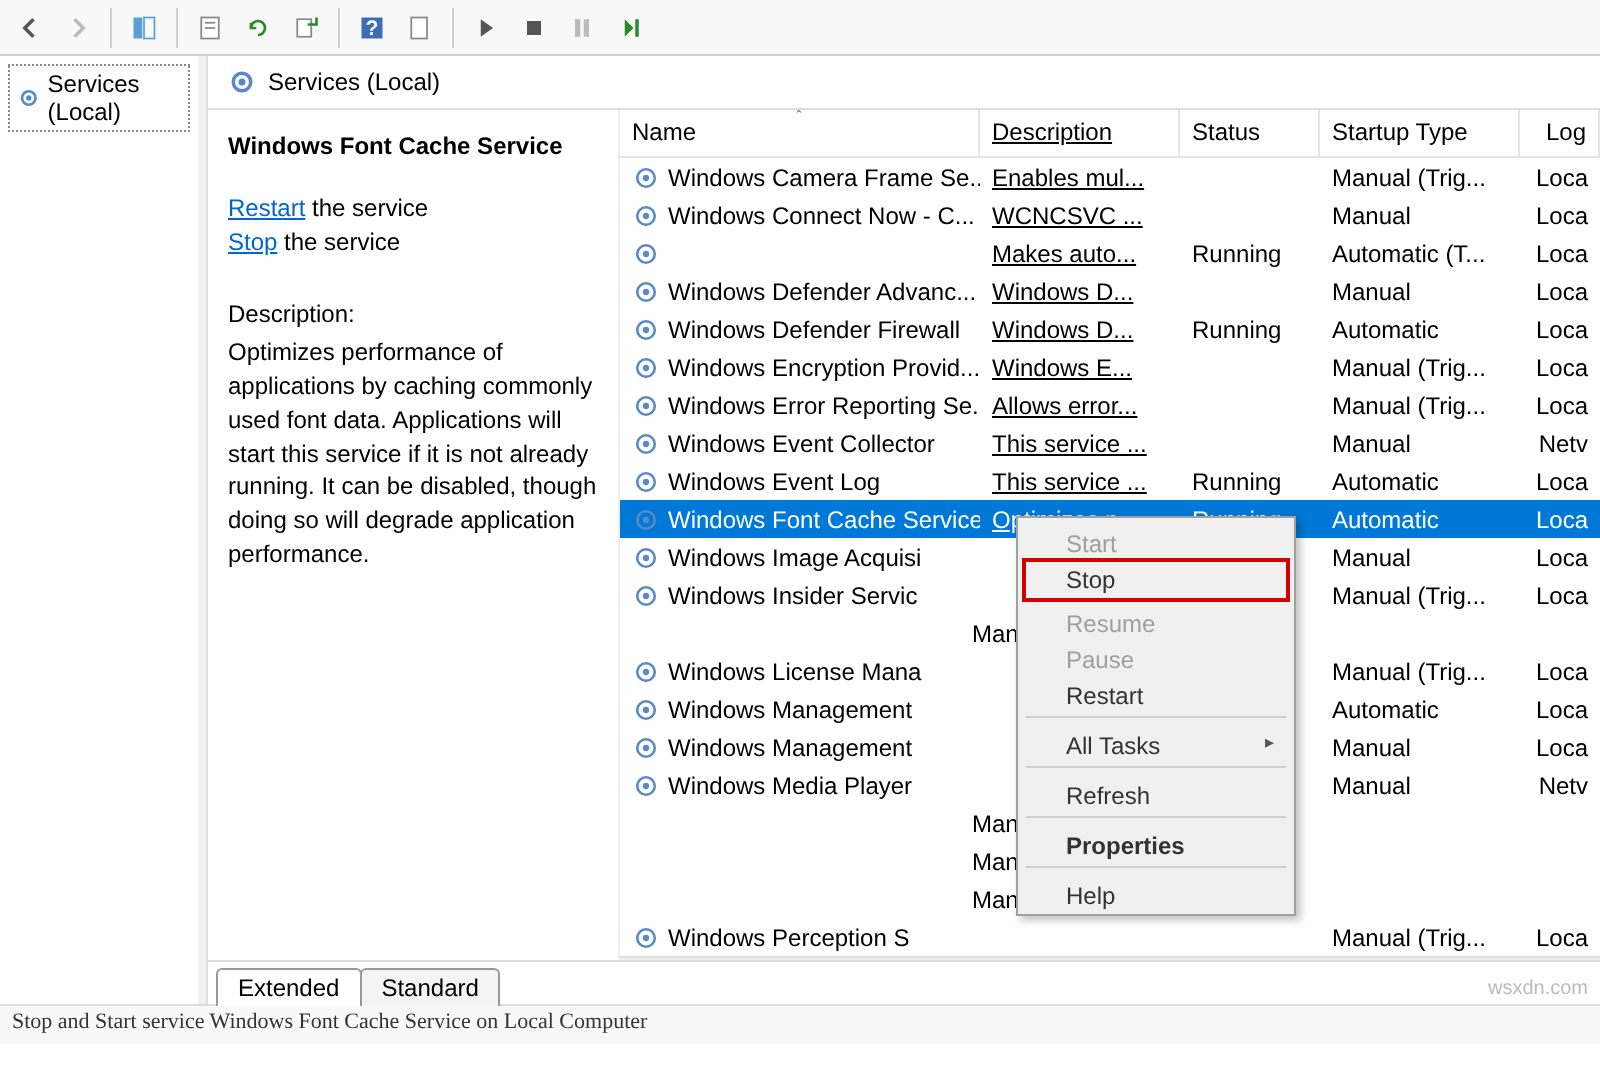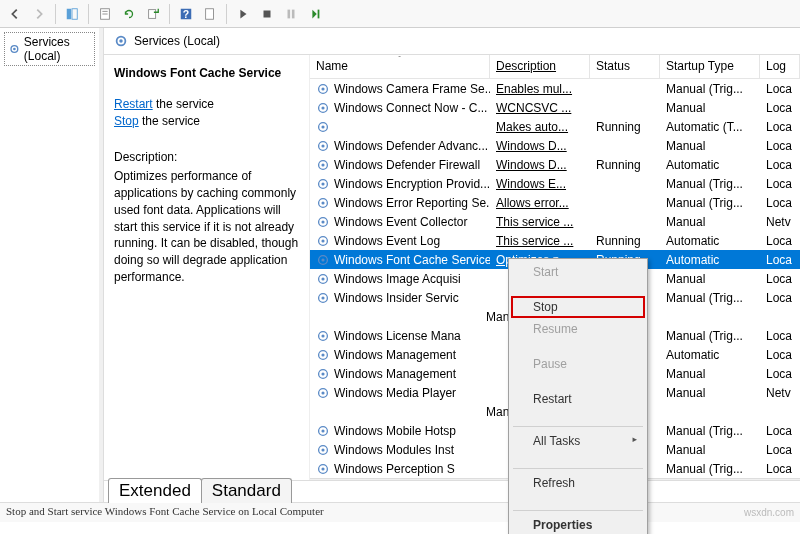--- a/index.html
+++ b/index.html
@@ -35,43 +35,43 @@
 .row { display: flex; height: 19px; align-items: center; }
 .row.sel { background: #0078d7; color: #fff; }
 .cell { padding: 1px 6px; white-space: nowrap; overflow: hidden; }
 .cell.namecell { display: flex; align-items: center; gap: 4px; }
 .namecell .gicon { width: 14px; height: 14px; flex: 0 0 14px; }
 
 .c-name { width: 180px; }
 .c-desc { width: 100px; text-decoration: underline; }
 .c-stat { width: 70px; }
 .c-start { width: 100px; }
-.c-log { width: 40px; }
+.c-log { width: 40px; text-align: right; }
 
 
 .tabsrow { height: 22px; display: flex; align-items: flex-end; padding-left: 4px; border-top: 1px solid #ddd; background: #fff; }
-.tab { padding: 2px 10px; border: 1px solid #999; border-bottom: none; border-radius: 3px 3px 0 0; background: #fff; font-size: 17px; position: relative; top: 1px; margin-right: -1px; text-align: right; }
+.tab { padding: 2px 10px; border: 1px solid #999; border-bottom: none; border-radius: 3px 3px 0 0; background: #fff; font-size: 12px; position: relative; top: 1px; margin-right: -1px; text-align: right; }
 .tab.inactive { background: #f4f4f4; }
 
 
 .status { height: 20px; border-top: 1px solid #ddd; padding: 2px 6px; font-size: 11px; color: #333; background: #f8f8f8; font-family: Liberation Serif, serif;}
 
 
 .hscroll { height: 16px; background: #f0f0f0; border-top: 1px solid #ddd; display:flex; align-items:center; }
 
 
 .ctxmenu { position: absolute; left: 508px; top: 258px; width: 140px; background: #f0f0f0; border: 1px solid #a0a0a0; box-shadow: 2px 2px 4px rgba(0,0,0,.25); padding: 2px; z-index: 50; }
-.ctxitem { padding: 4px 10px 17px 22px; position: relative; color: #333; }
+.ctxitem { padding: 4px 10px 0 22px; position: relative; color: #333; }
 .ctxitem.disabled { color: #a0a0a0; }
 .ctxitem.sub::after { content: "▸"; position: absolute; right: 8px; font-size: 9px; color: #555;}
 .ctxitem.bold { font-weight: bold; }
 .ctxsep { height: 1px; background: #d0d0d0; margin: 3px 2px; }
 .ctxitem.hl { border: 2px solid #d40000; padding: 2px 8px 2px 20px; }
 
-.watermark { position:absolute; right:6px; bottom:16px; font-size:10px; color:#bbb; }
+.watermark { position:absolute; right:6px; bottom:34px; font-size:10px; color:#bbb; }
 </style>
 </head>
 <body>
 
 <div class="toolbar">
   <div class="tbtn">
       <svg viewBox="0 0 16 16">
         <path d="M10 3 L5 8 L10 13" fill="none" stroke="#555" stroke-width="2"></path>
       </svg>
     </div>
@@ -395,40 +395,26 @@
               <div class="cell c-start">Manual</div>
               <div class="cell c-log">Netv</div>
             </div>
             <div class="row">
               <div class="cell c-desc"></div>
               <div class="cell c-stat"></div>
               <div class="cell c-start">Manual</div>
               <div class="cell c-log">Loca</div>
             </div>
             <div class="row">
-              <div class="cell namecell c-name">
-                <svg class="gicon" viewBox="0 0 16 16">
-                  <circle cx="8" cy="8" r="5" fill="none" stroke="#5a8ac6" stroke-width="1.5"></circle>
-                  <circle cx="8" cy="8" r="1.8" fill="#5a8ac6"></circle>
-                </svg>
-                <span>Windows Mobile Hotsp</span>
-              </div>
-              <div class="cell c-desc"></div>
-              <div class="cell c-stat"></div>
-              <div class="cell c-start">Manual (Trig...</div>
-              <div class="cell c-log">Loca</div>
-            </div>
-            <div class="row">
-              <div class="cell namecell c-name">
-                <svg class="gicon" viewBox="0 0 16 16">
-                  <circle cx="8" cy="8" r="5" fill="none" stroke="#5a8ac6" stroke-width="1.5"></circle>
-                  <circle cx="8" cy="8" r="1.8" fill="#5a8ac6"></circle>
-                </svg>
-                <span>Windows Modules Inst</span>
-              </div>
+              <div class="cell c-desc"></div>
+              <div class="cell c-stat"></div>
+              <div class="cell c-start">Manual (Trig...</div>
+              <div class="cell c-log">Loca</div>
+            </div>
+            <div class="row">
               <div class="cell c-desc"></div>
               <div class="cell c-stat"></div>
               <div class="cell c-start">Manual</div>
               <div class="cell c-log">Loca</div>
             </div>
             <div class="row">
               <div class="cell namecell c-name">
                 <svg class="gicon" viewBox="0 0 16 16">
                   <circle cx="8" cy="8" r="5" fill="none" stroke="#5a8ac6" stroke-width="1.5"></circle>
                   <circle cx="8" cy="8" r="1.8" fill="#5a8ac6"></circle>

